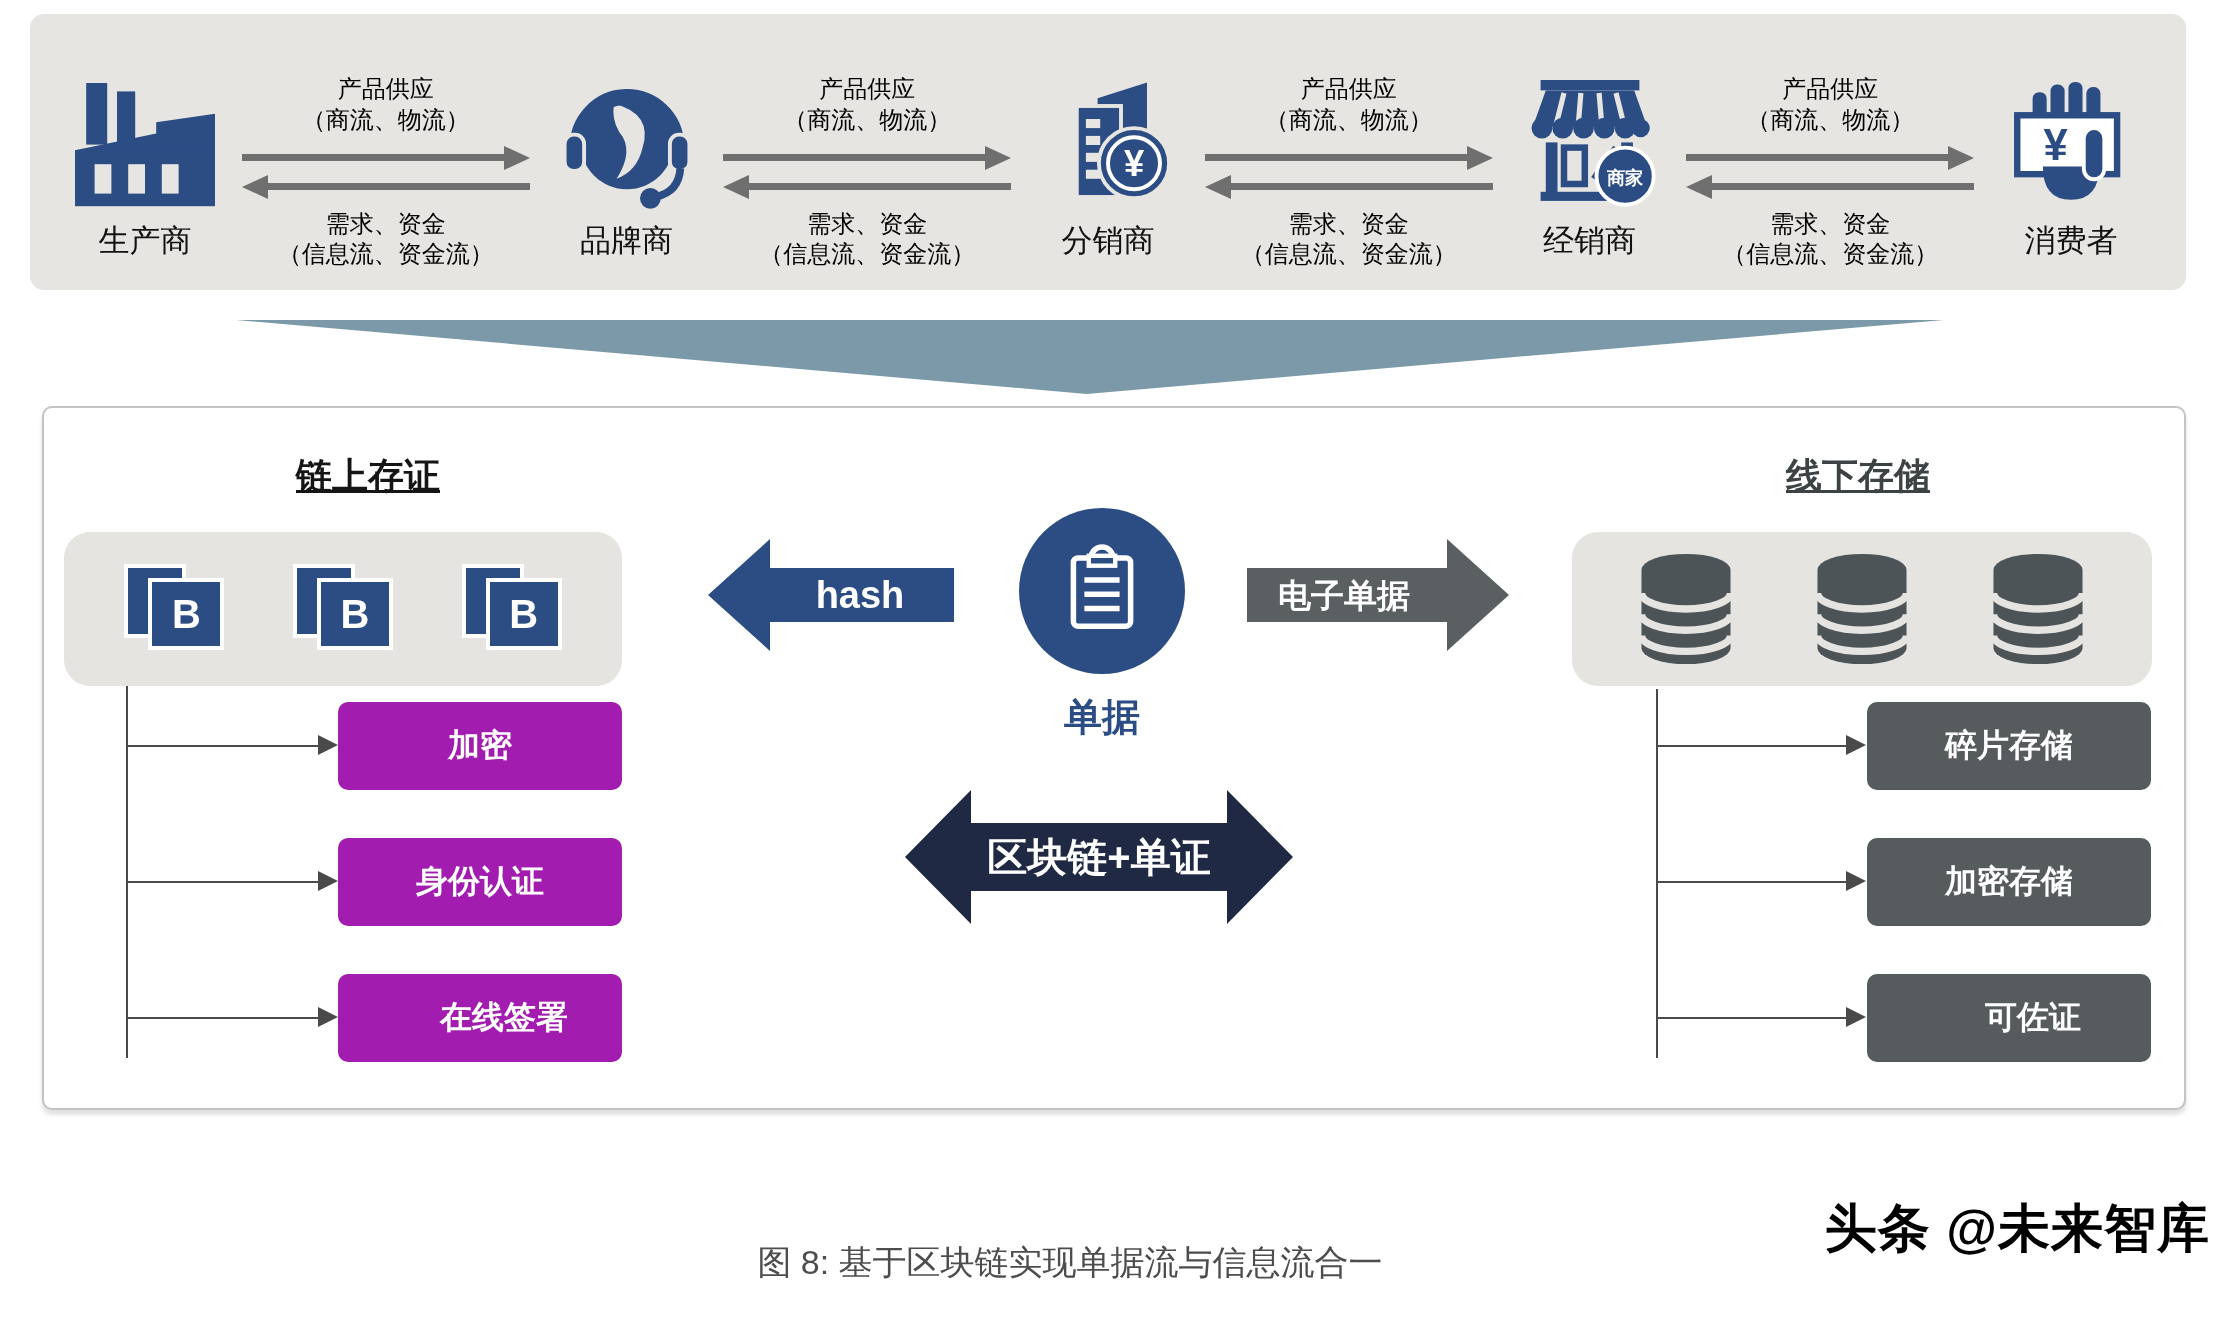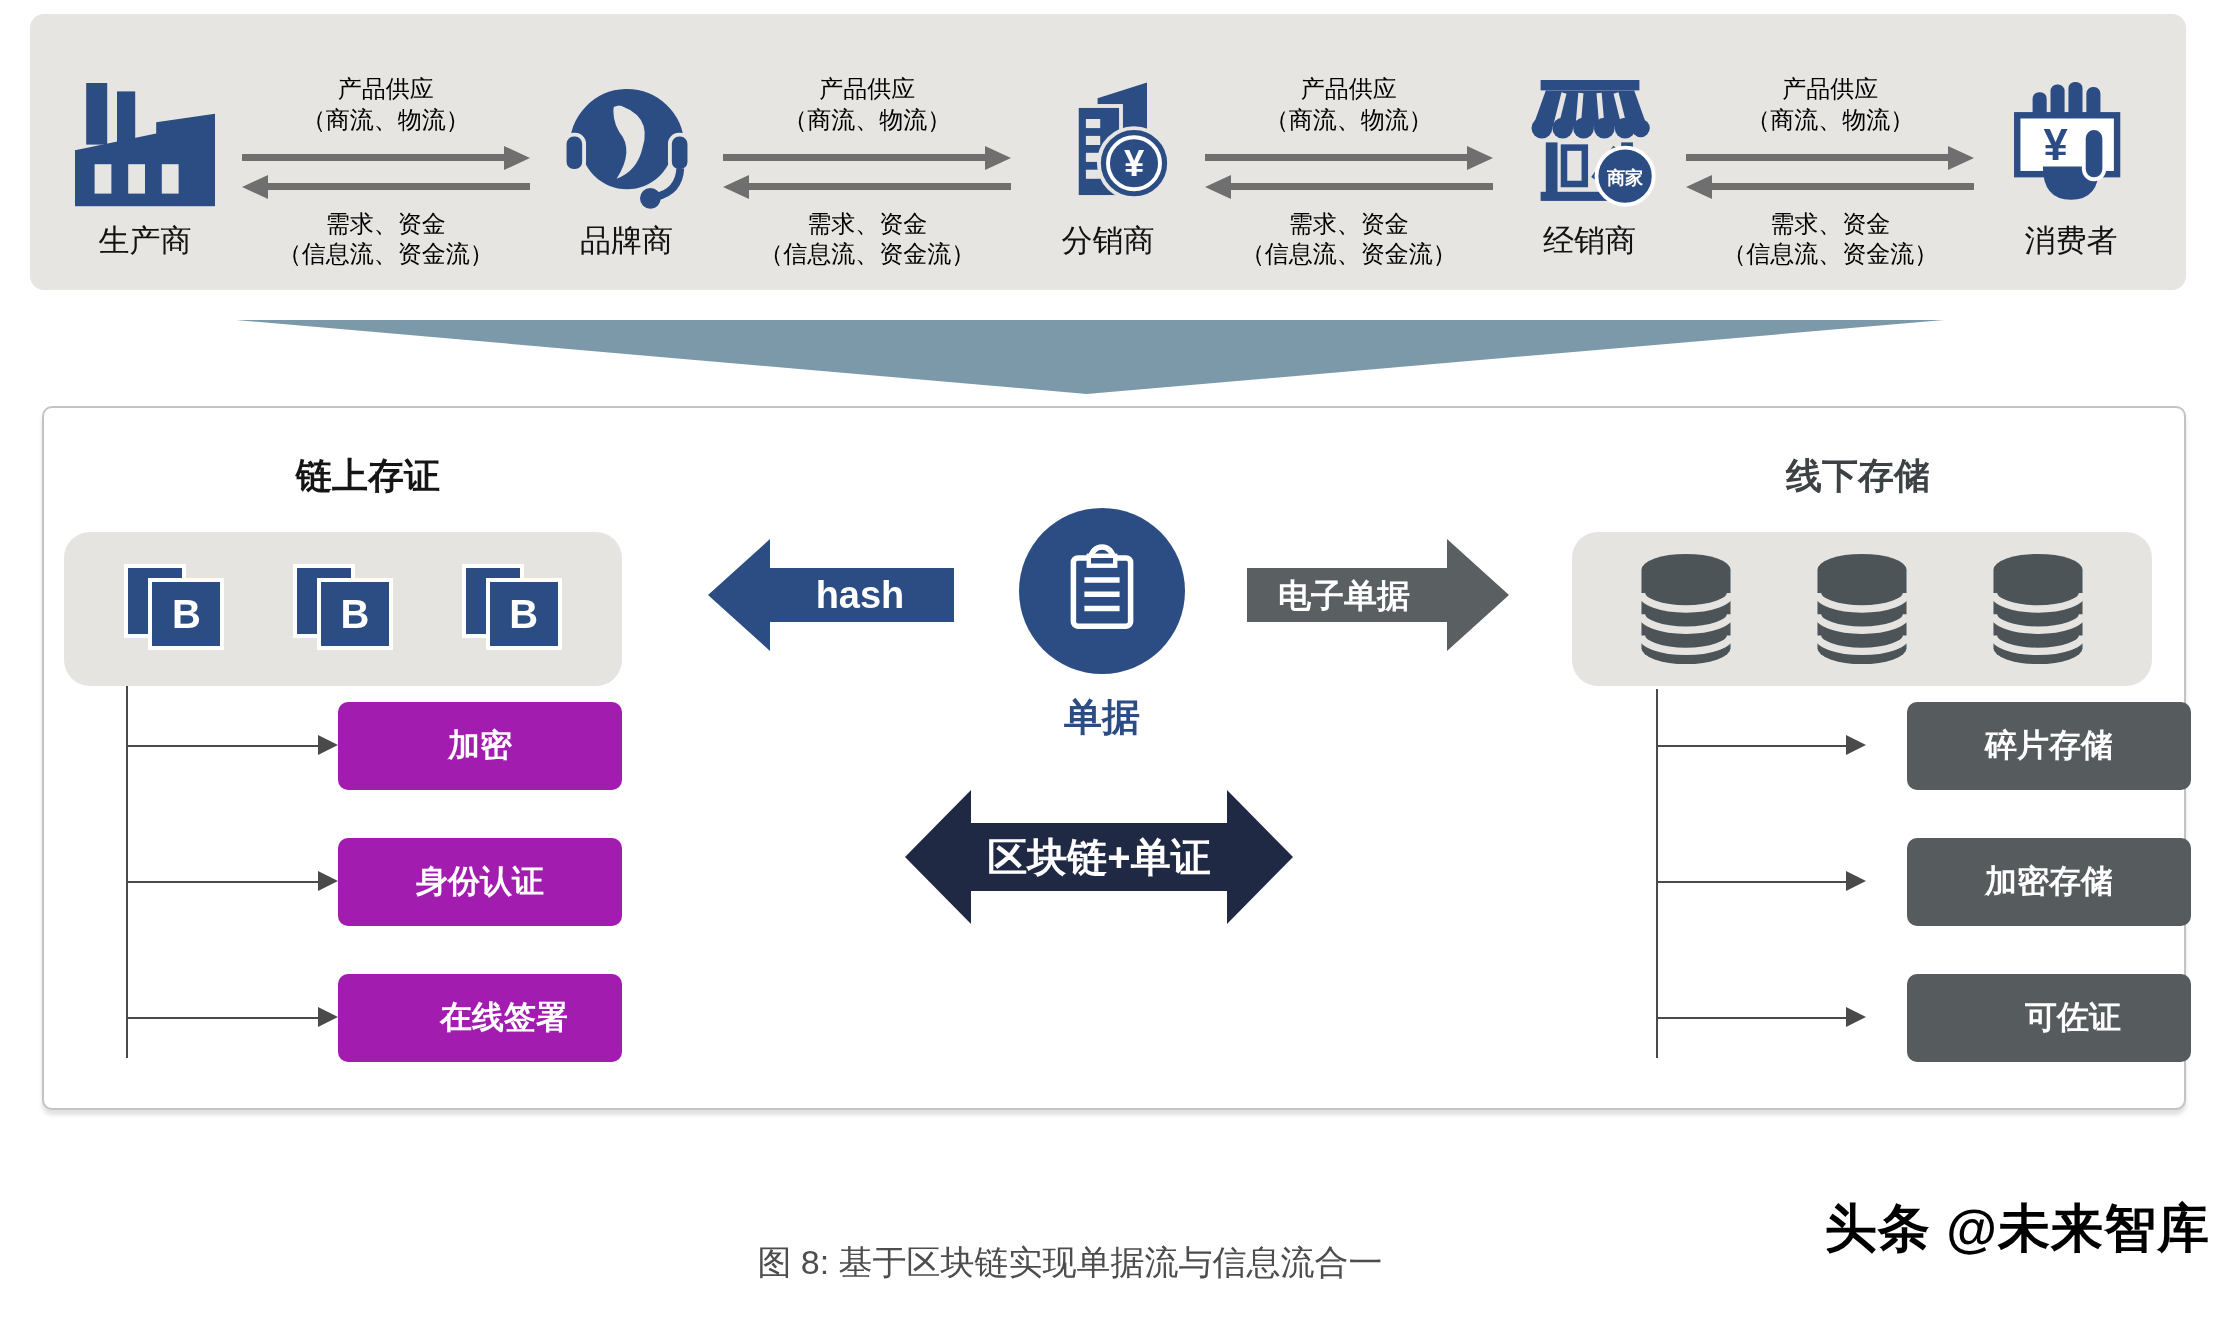--- a/index.html
+++ b/index.html
@@ -27,21 +27,21 @@
 
   
   .funnel { position:absolute; left:236px; top:320px; width:1708px; height:74px;
     background:#7b99a8; clip-path:polygon(0 0,100% 0,49.8% 100%); }
 
   
   .panel { position:absolute; left:42px; top:406px; width:2144px; height:704px;
     background:#fff; border:2px solid #c3c3c3; border-radius:10px;
     box-shadow:0 5px 4px rgba(0,0,0,0.12); }
   .sec-title { position:absolute; width:320px; text-align:center;
-    font-size:36px; font-weight:bold; white-space:nowrap; }
+    font-size:36px; font-weight:bold; white-space:nowrap;text-decoration:underline; }
   .onchain-title { left:164px; top:44px; color:#151515; }
   .offchain-title { left:1654px; top:44px; color:#3d4245; }
   .graybox { position:absolute; top:124px; height:154px; background:#e5e4e1; border-radius:26px;
     display:flex; align-items:center; justify-content:space-around; padding:0 26px; }
   .onchain-box { left:20px; width:558px; }
   .offchain-box { left:1528px; width:580px; }
   .blk { position:relative; width:100px; height:90px; }
   .blk-back { position:absolute; left:0; top:0; width:62px; height:74px;
     background:#2b4d84; border:4px solid #fff; }
   .blk-front { position:absolute; left:24px; top:14px; width:76px; height:72px;
@@ -52,21 +52,21 @@
   .vline-right { left:1612px; top:281px; height:369px; }
   .conn { position:absolute; height:2px; background:#4a4a4a; }
   .conn::after { content:""; position:absolute; right:-20px; top:-10px; width:0; height:0;
     border-left:20px solid #4a4a4a; border-top:10px solid transparent; border-bottom:10px solid transparent; }
   .conn-l { left:82px; width:192px; }
   .conn-r { left:1612px; width:190px; }
   .cbox { position:absolute; width:284px; height:88px; border-radius:10px;
     display:flex; align-items:center; justify-content:center;
     color:#fff; font-size:32px; font-weight:bold; white-space:nowrap; }
   .cbox-blue { left:294px; background:#a21caf; }
-  .cbox-gray { left:1823px; background:#565b5e;margin-left:40px; }
+  .cbox-gray { left:1823px; background:#565b5e; }
   .r1 { top:294px; } .r2 { top:430px; } .r3 { top:566px;padding-left:48px; }
   .c1 { top:337px; } .c2 { top:473px; } .c3 { top:609px; }
 
   .doc-circle { position:absolute; left:975px; top:100px; width:166px; height:166px;
     border-radius:50%; background:#2b4d84; display:flex; align-items:center; justify-content:center; }
   .doc-label { position:absolute; left:968px; top:284px; width:180px; text-align:center;
     color:#2b4d84; font-size:38px; font-weight:bold; }
   .svg-abs { position:absolute; }
   .arrow-text { fill:#fff; font-weight:bold; font-family:"Liberation Sans","DejaVu Sans",sans-serif; }
 

